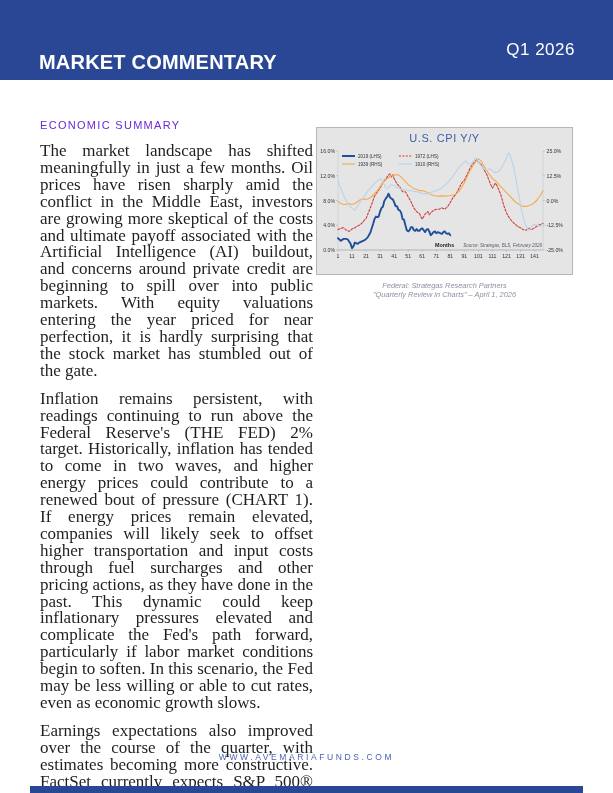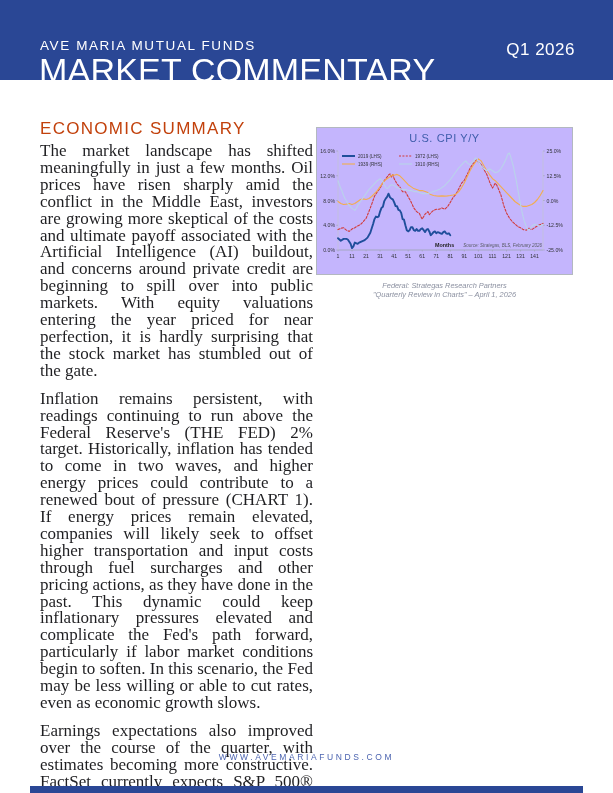--- a/index.html
+++ b/index.html
@@ -2,54 +2,53 @@
 <html><head>
 <meta charset="utf-8">
 <style>
   html,body{margin:0;padding:0;background:#e8e8e8;}
   .page{position:relative;width:613px;height:793px;background:#ffffff;overflow:hidden;
         font-family:"Liberation Sans",sans-serif;}
   
   .banner{position:absolute;left:0;top:0;width:613px;height:80px;background:#2a4795;}
   .banner .brand{position:absolute;left:40px;top:38px;color:#ffffff;font-size:13.5px;
                  letter-spacing:1.6px;font-weight:500;}
-  .banner .title{position:absolute;left:39px;top:51px;color:#ffffff;font-size:34px;
-                 font-weight:normal;letter-spacing:0.2px;}
+  .banner .title{position:absolute;left:39px;top:51px;color:#ffffff;font-size:20px;
+                 font-weight:bold;letter-spacing:0.2px;}
   .banner .issue{position:absolute;right:38px;top:40px;color:#ffffff;font-size:17px;
                  letter-spacing:0.5px;}
   
-  .section-heading{position:absolute;left:40px;top:119px;color:#c2410c;font-size:17px;
+  .section-heading{position:absolute;left:40px;top:119px;color:#6d28d9;font-size:11px;
                    letter-spacing:1.3px;font-weight:500;}
   .body-col{position:absolute;left:40px;top:143px;width:273px;
             font-family:"Liberation Serif",serif;font-size:17px;line-height:16.9px;
             color:#1f1f22;text-align:justify;}
   .body-col p{margin:0 0 11px 0;}
   
   .chart-panel{position:absolute;left:316px;top:127px;width:257px;height:148px;
-               border:1px solid #b3b8c0;background:#c4b5fd;box-sizing:border-box;}
+               border:1px solid #b3b8c0;background:#e5e5e5;box-sizing:border-box;}
   .chart-title{text-align:center;color:#3f5dab;font-size:11px;letter-spacing:0.6px;
                padding-top:4px;height:15px;}
   .chart-svg{display:block;}
   
   .caption{position:absolute;left:316px;top:281px;width:257px;text-align:center;}
   .caption .cap-title{font-size:8.5px;font-weight:bold;color:#15151d;letter-spacing:0.3px;}
   .caption .cap-line{font-size:7.4px;font-style:italic;color:#8b90a0;line-height:9.4px;}
   
   .footer-url{position:absolute;left:0;top:752px;width:613px;text-align:center;
               color:#4c64b0;font-size:8.5px;letter-spacing:2.6px;font-weight:400;
               text-decoration:none;}
   .bottom-bar{position:absolute;left:30px;bottom:0;width:553px;height:7px;background:#2a4795;}
 </style>
 </head>
 <body>
 
 <div class="page">
 
   <div class="banner">
-    <div class="brand">AVE MARIA MUTUAL FUNDS</div>
     <div class="title">MARKET COMMENTARY</div>
     <div class="issue">Q1 2026</div>
   </div>
 
   <div class="section-heading">ECONOMIC SUMMARY</div>
 
   <div class="body-col">
     <p>The market landscape has shifted meaningfully in just a few months. Oil prices have risen sharply amid the conflict in the Middle East, investors are growing more skeptical of the costs and ultimate payoff associated with the Artificial Intelligence (AI) buildout, and concerns around private credit are beginning to spill over into public markets. With equity valuations entering the year priced for near perfection, it is hardly surprising that the stock market has stumbled out of the gate.</p>
     <p>Inflation remains persistent, with readings continuing to run above the Federal Reserve's (THE FED) 2% target. Historically, inflation has tended to come in two waves, and higher energy prices could contribute to a renewed bout of pressure (CHART 1). If energy prices remain elevated, companies will likely seek to offset higher transportation and input costs through fuel surcharges and other pricing actions, as they have done in the past. This dynamic could keep inflationary pressures elevated and complicate the Fed's path forward, particularly if labor market conditions begin to soften. In this scenario, the Fed may be less willing or able to cut rates, even as economic growth slows.</p>
     <p>Earnings expectations also improved over the course of the quarter, with estimates becoming more constructive. FactSet currently expects S&amp;P 500® earnings to grow 17.1% for the full year. Corporate guidance has been supportive, pointing to broad-based growth across the index. Nine of the eleven sectors are projected to deliver year-over-year earnings gains, led by Information Technology,</p>

